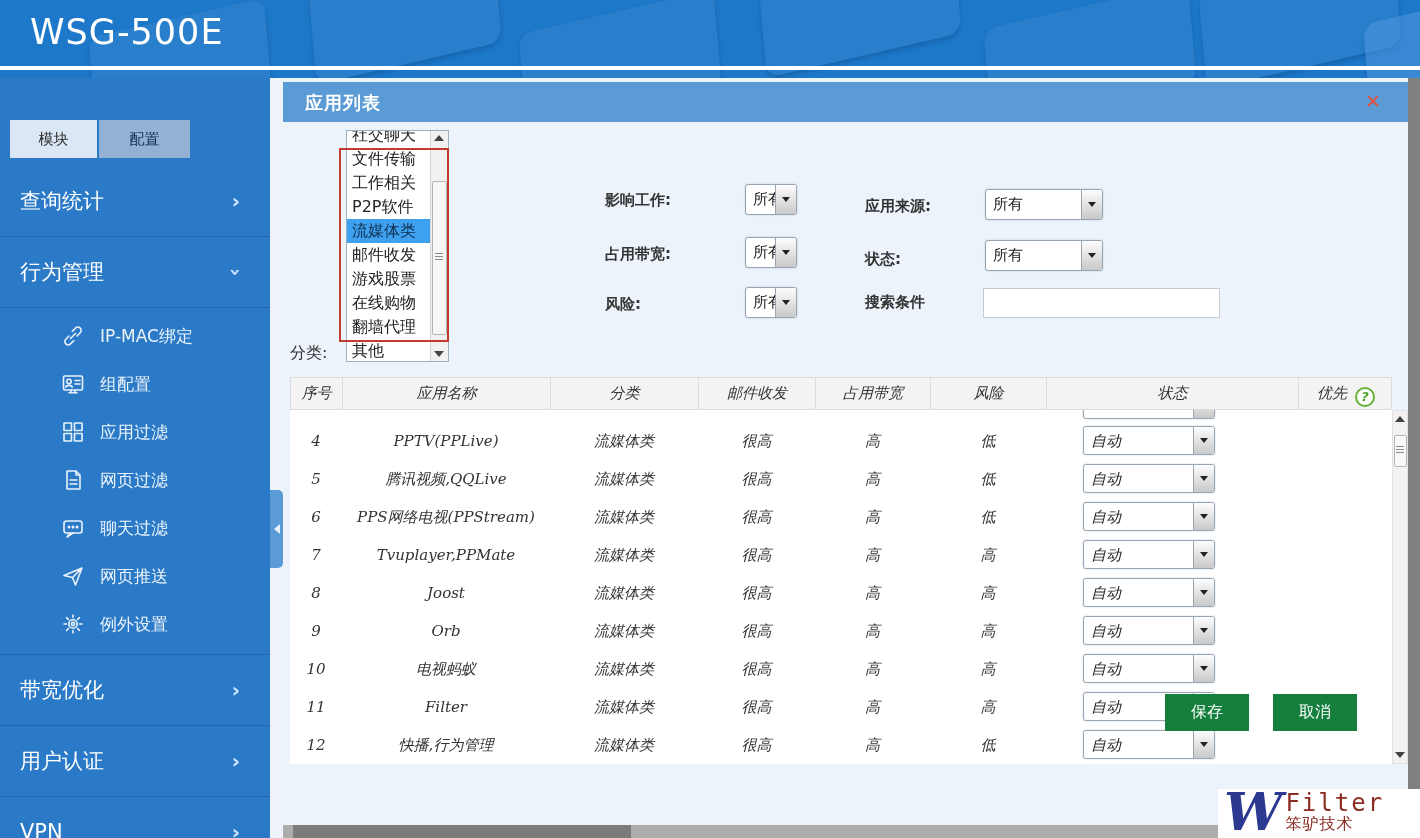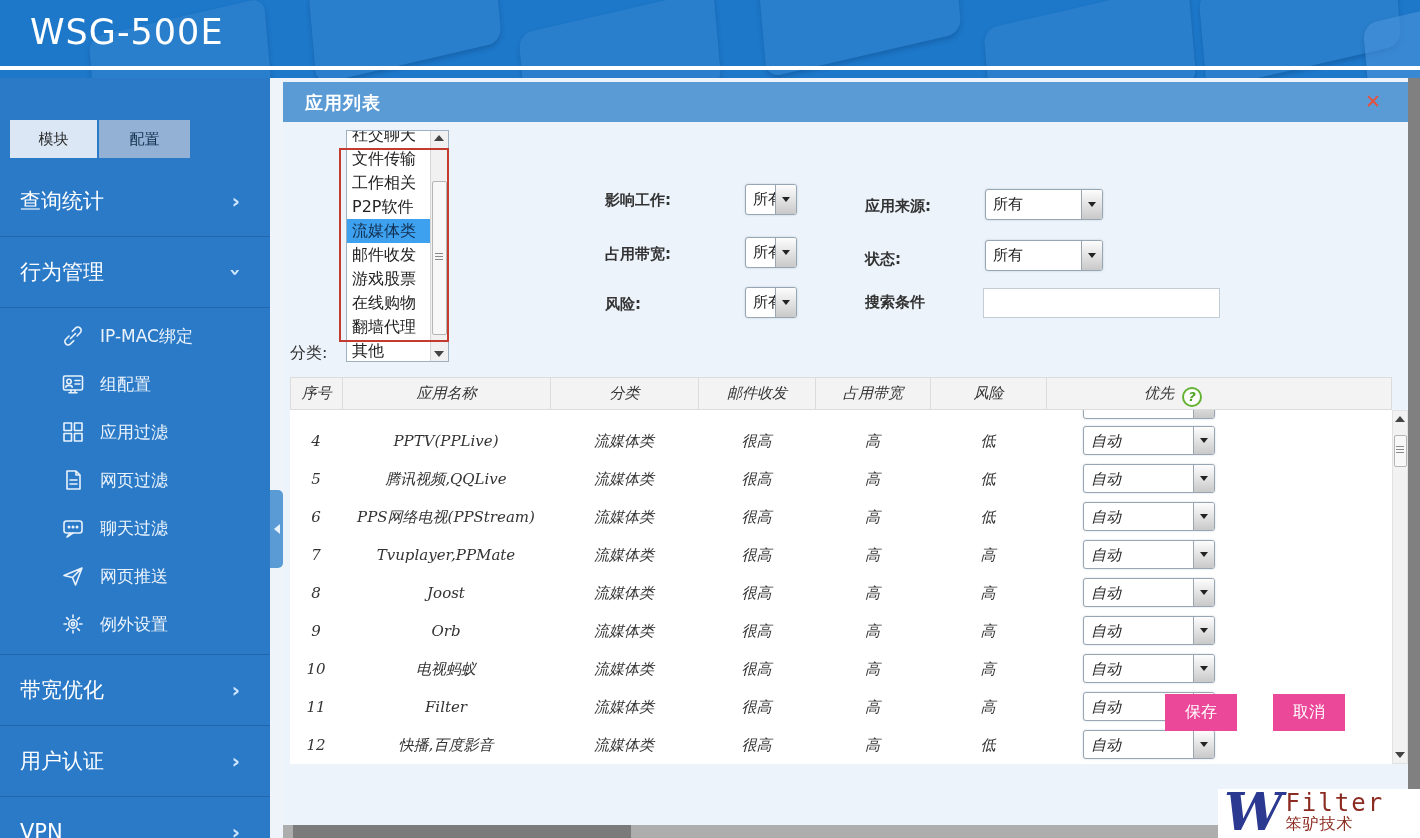--- a/index.html
+++ b/index.html
@@ -80,21 +80,21 @@
   .th:last-child{border-right:none;}
   .help{display:inline-block;width:16px;height:16px;line-height:15px;border:2px solid #63b233;border-radius:50%;
         color:#4ba321;font-size:13px;font-weight:bold;background:#fff;vertical-align:-3px;margin-left:8px;text-align:center;cursor:pointer;}
   .tbody{position:relative;width:1102px;height:354px;background:#fff;overflow:hidden;padding-top:12px;box-sizing:border-box;}
   .trow{height:38px;}
   .c{line-height:38px;text-align:center;font-size:15px;color:#333;white-space:nowrap;}
   .c-no,.c-name{font-family:"DejaVu Serif","Liberation Serif",serif;}
   .c-status{text-align:left;}
   .row-select{position:relative;display:inline-block;width:132px;height:29px;margin:4px 0 0 37px;vertical-align:top;}
   .partial-select{position:absolute;left:793px;top:-20px;width:132px;height:29px;}
-  .btn{position:absolute;width:72px;height:37px;background:#ec4899;color:#fff;font-size:16px;border:none;cursor:pointer;z-index:6;font-family:inherit;}
+  .btn{position:absolute;width:84px;height:37px;background:#15803d;color:#fff;font-size:16px;border:none;cursor:pointer;z-index:6;font-family:inherit;}
   .btn-save{left:875px;top:284px;}
   .btn-cancel{left:983px;top:284px;}
   .v-scrollbar{position:absolute;left:1102px;top:33px;width:16px;height:354px;background:#f2f2f2;border:1px solid #e2e2e2;box-sizing:border-box;}
   .vs-up{position:absolute;top:5px;left:2px;}
   .vs-down{position:absolute;bottom:5px;left:2px;}
   .vs-thumb{position:absolute;left:1px;top:24px;width:11px;height:30px;background:#f8f8f8;border:1px solid #b5b5b5;border-radius:2px;}
   .vs-thumb .grip{left:1px;top:10px;}
   .h-scrollbar{position:absolute;left:0;bottom:0;width:1125px;height:13px;background:#adadad;}
   .h-thumb{position:absolute;left:10px;top:0;width:338px;height:13px;background:#7b7b7b;cursor:pointer;}
   
@@ -308,20 +308,21 @@
   <input class="search-input" value="" style="">
 
   <div class="table">
     <div class="thead">
       <span class="th">序号</span>
       <span class="th">应用名称</span>
       <span class="th">分类</span>
       <span class="th">邮件收发</span>
       <span class="th">占用带宽</span>
       <span class="th">风险</span>
+      <span class="th">状态</span>
       <span class="th">
         <span>优先</span><span class="help">?</span>
       </span>
     </div>
 
     <div class="tbody">
 
         <div class="trow">
           <span class="c c-no">4</span>
           <span class="c c-name">PPTV(PPLive)</span>
@@ -461,21 +462,21 @@
               <span class="sel-btn">
                 <i class="tri-down"></i>
               </span>
             </span>
           </span>
           <span class="c"></span>
         </div>
 
         <div class="trow">
           <span class="c c-no">12</span>
-          <span class="c c-name">快播,百度影音</span>
+          <span class="c c-name">快播,行为管理</span>
           <span class="c">流媒体类</span>
           <span class="c">很高</span>
           <span class="c">高</span>
           <span class="c">低</span>
           <span class="c c-status">
             <span class="selectbox row-select">
               <span class="sel-val">自动</span>
               <span class="sel-btn">
                 <i class="tri-down"></i>
               </span>

